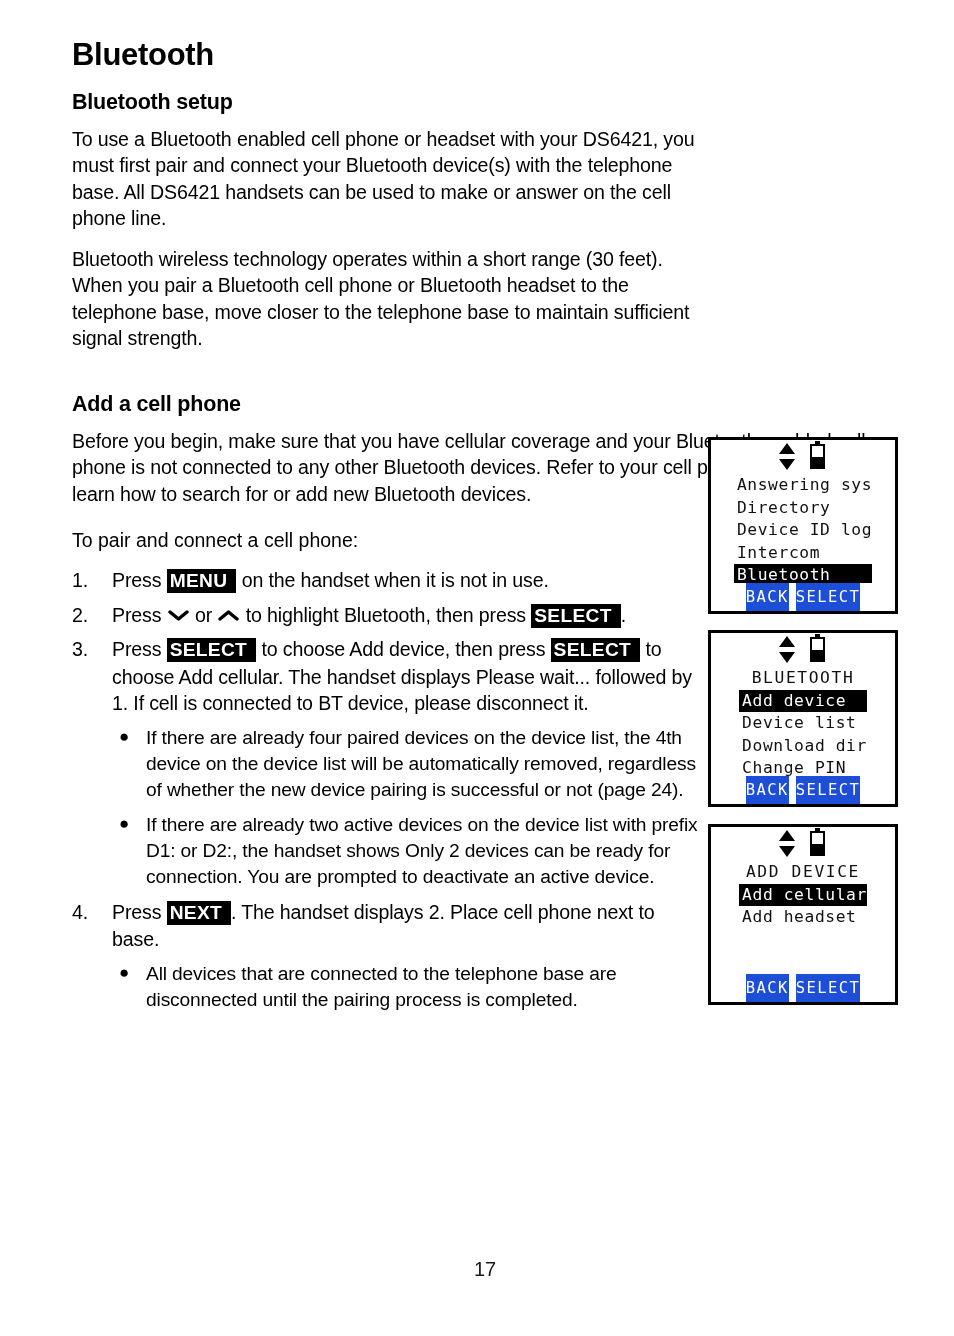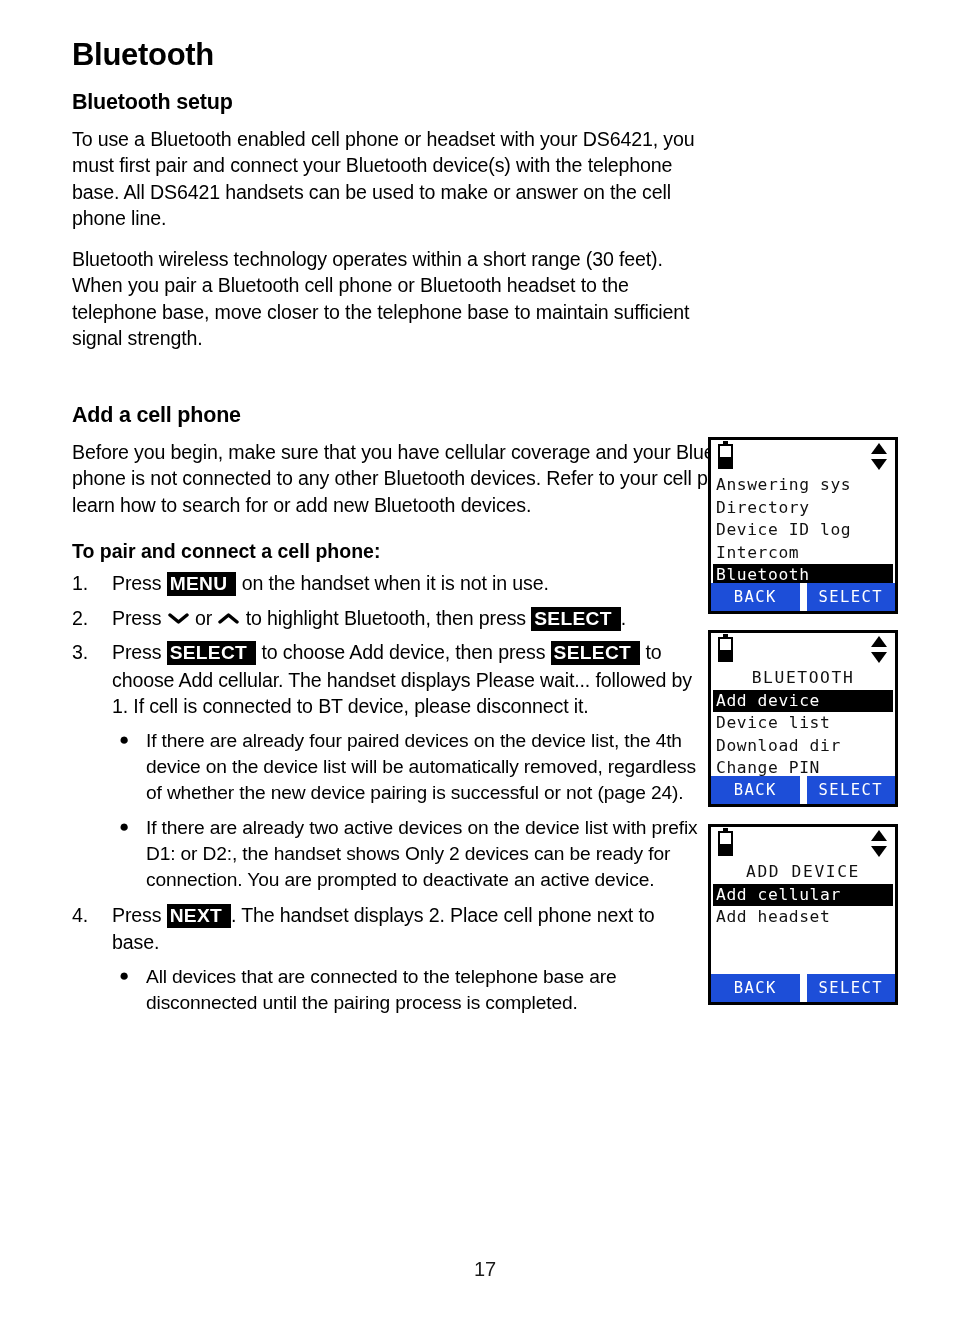--- a/index.html
+++ b/index.html
@@ -39,26 +39,26 @@
   }
 
   h2.section-title {
     font-size: 21.5px;
     font-weight: bold;
     margin: 0 0 11px 0;
     line-height: 1.15;
     letter-spacing: -0.2px;
   }
 
-  h2.section-title.spaced-top { margin-top: 51px; }
+  h2.section-title.spaced-top { margin-top: 40px; }
 
   h3.sub-title {
     font-size: 19.5px;
-    font-weight: bold;
-    margin: 22px 0 8px 0;
+    font-weight: normal;
+    margin: 22px 0 16px 0;
     line-height: 1.15;
   }
 
   p.body-text {
     font-size: 19.6px;
     line-height: 26.5px;
     margin: 0 0 14px 0;
     letter-spacing: -0.15px;
   }
 
@@ -137,20 +137,21 @@
   }
   #lcd-1 { left: 700px; top: 437px; height: 177px; }
   #lcd-2 { left: 700px; top: 630px; height: 177px; }
   #lcd-3 { left: 700px; top: 824px; height: 181px; }
 
   .lcd-inner {
     position: relative;
     height: 100%;
     display: flex;
     flex-direction: column;
+    align-items: center;
   }
 
   .lcd-status {
     height: 34px;
     position: relative;
     flex: 0 0 auto;
   }
 
   .battery {
     position: absolute;

